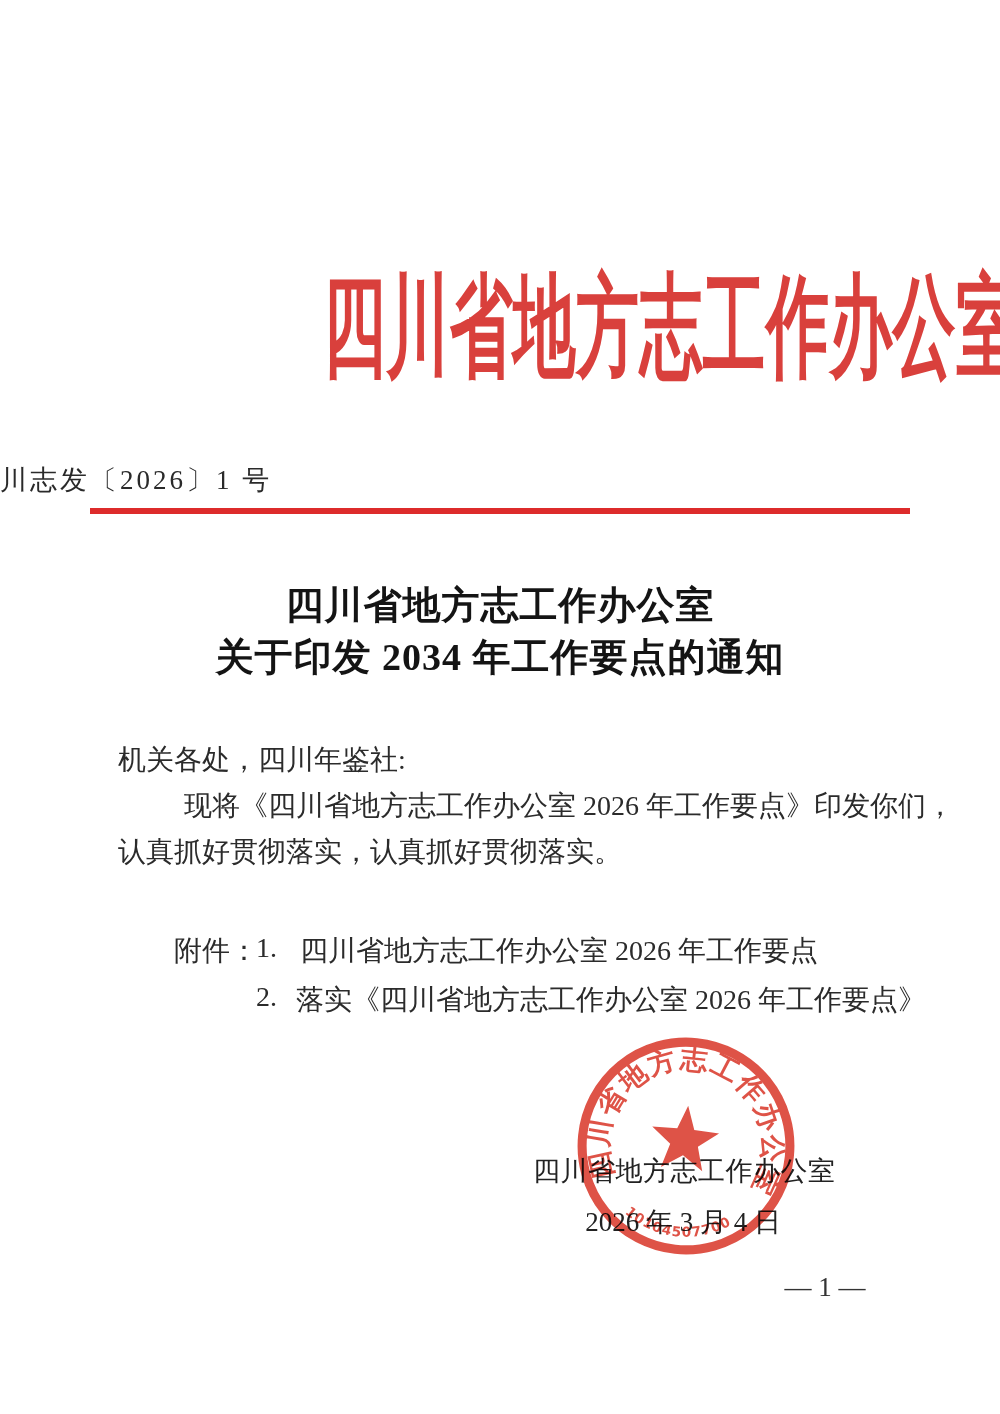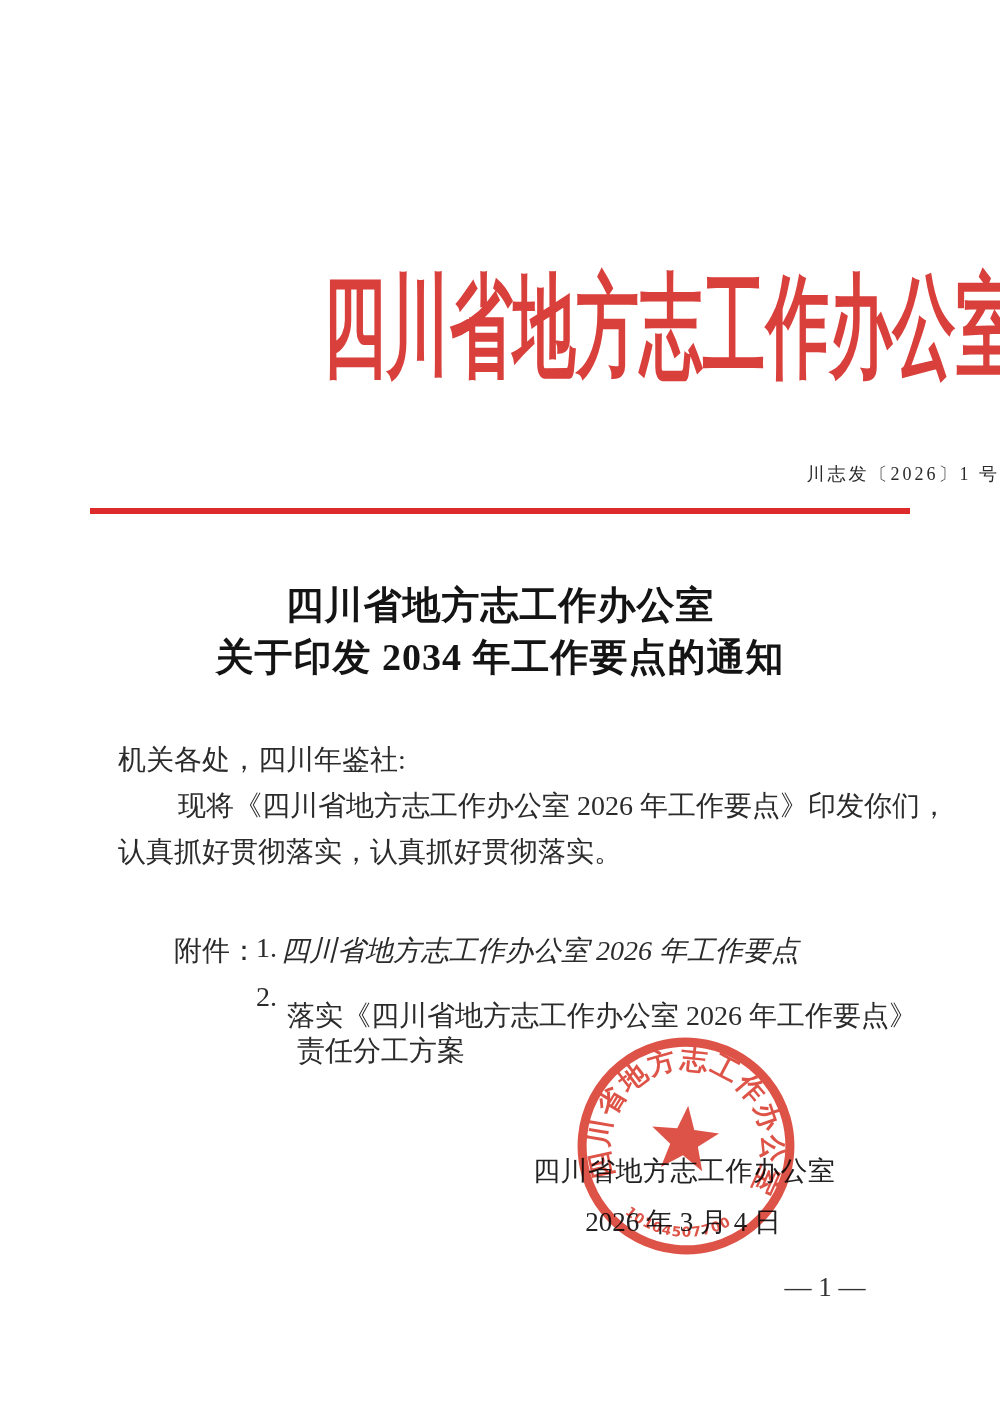--- a/index.html
+++ b/index.html
@@ -32,22 +32,22 @@
     transform: scaleX(0.56);
     transform-origin: 50% 50%;
     letter-spacing: 1px;
   }
   
   .doc-number {
     position: absolute;
     top: 462px;
     left: 0;
     width: 100%;
-    text-align: right;
-    font-size: 18px;
+    text-align: left;
+    font-size: 27px;
     letter-spacing: 3px;
     color: #2a2a2a;
   }
   
   .red-rule {
     position: absolute;
     top: 508px;
     left: 90px;
     width: 820px;
     height: 6px;
@@ -62,28 +62,28 @@
     text-align: center;
     font-weight: bold;
     color: #141414;
     font-size: 38px;
     line-height: 52px;
     letter-spacing: 1px;
   }
   
   .body-text { font-size: 28px; color: #2b2b2b; }
   .salutation { position: absolute; top: 741px; left: 118px; white-space: nowrap; text-align: right; }
-  .para-line1 { position: absolute; top: 787px; left: 178px; white-space: nowrap; }
+  .para-line1 { position: absolute; top: 787px; left: 184px; white-space: nowrap; }
   .para-line2 { position: absolute; top: 833px; left: 118px; white-space: nowrap; }
   
   .att-label  { position: absolute; top: 932px;  left: 174px; white-space: nowrap; }
   .att-num1   { position: absolute; top: 932px;  left: 256px; }
-  .att-text1  { position: absolute; top: 932px;  left: 281px; white-space: nowrap; font-style: italic; }
+  .att-text1  { position: absolute; top: 932px;  left: 300px; white-space: nowrap; }
   .att-num2   { position: absolute; top: 981px;  left: 256px; }
-  .att-text2  { position: absolute; top: 981px;  left: 287px; white-space: nowrap; margin-top: 16px; }
+  .att-text2  { position: absolute; top: 981px;  left: 296px; white-space: nowrap; }
   .att-text2b { position: absolute; top: 1032px; left: 297px; white-space: nowrap; }
   
   .signer {
     position: absolute;
     top: 1153px;
     left: 533px;
     width: 300px;
     font-size: 27px;
     letter-spacing: 0.5px;
     text-align: center;
@@ -140,21 +140,20 @@
 
   <div class="body-text salutation">机关各处，四川年鉴社:</div>
   <div class="body-text para-line1">现将《四川省地方志工作办公室 2026 年工作要点》印发你们，</div>
   <div class="body-text para-line2">认真抓好贯彻落实，认真抓好贯彻落实。</div>
 
   <div class="body-text att-label">附件：</div>
   <div class="body-text att-num1">1.</div>
   <div class="body-text att-text1">四川省地方志工作办公室 2026 年工作要点</div>
   <div class="body-text att-num2">2.</div>
   <div class="body-text att-text2">落实《四川省地方志工作办公室 2026 年工作要点》</div>
-  <div class="body-text att-text2b">责任分工方案</div>
 
   <div class="signer">四川省地方志工作办公室</div>
   <div class="sign-date">2026 年 3 月 4 日</div>
 
   <svg class="seal" viewBox="0 0 230 230">
     <defs>
       <path id="ringTextPath" d="M 47,151.1 A 77,77 0 1 1 183,151.1" fill="none"></path>
       <path id="codeTextPath" d="M 59.6,185.9 A 90,90 0 0 0 170.4,185.9" fill="none"></path>
     </defs>
     <circle cx="115" cy="115" r="103" fill="none" stroke="#dc4437" stroke-width="9"></circle>

